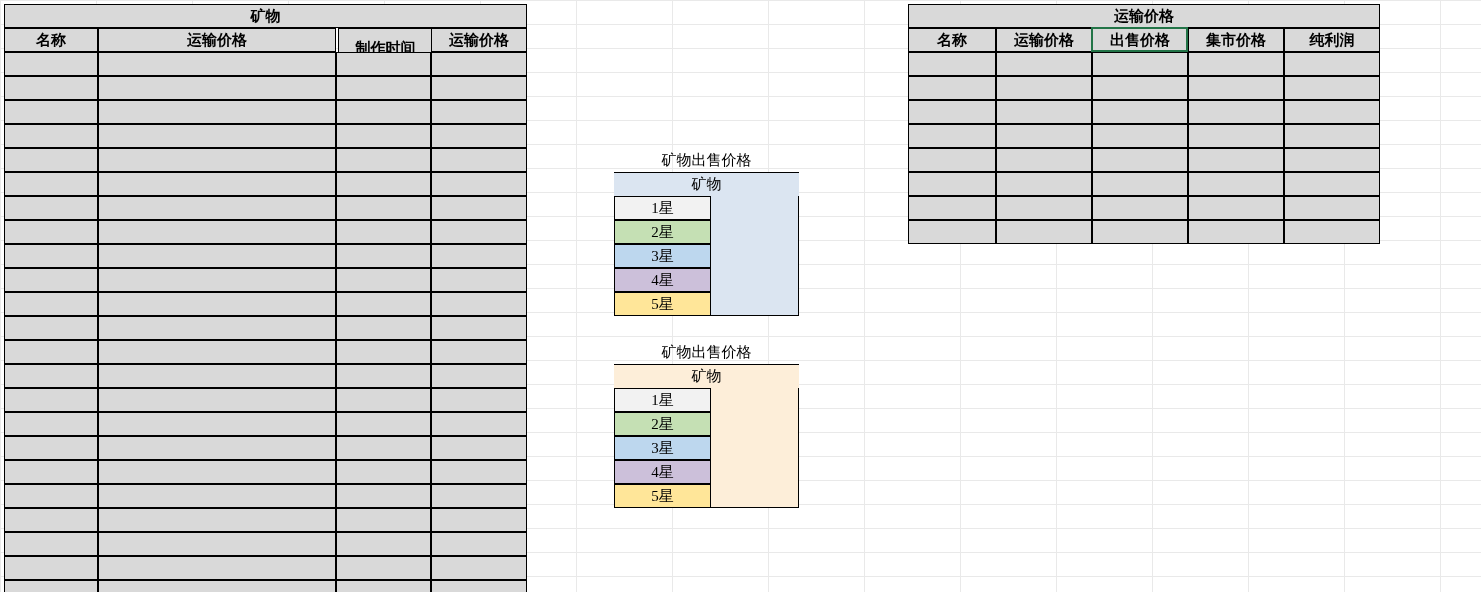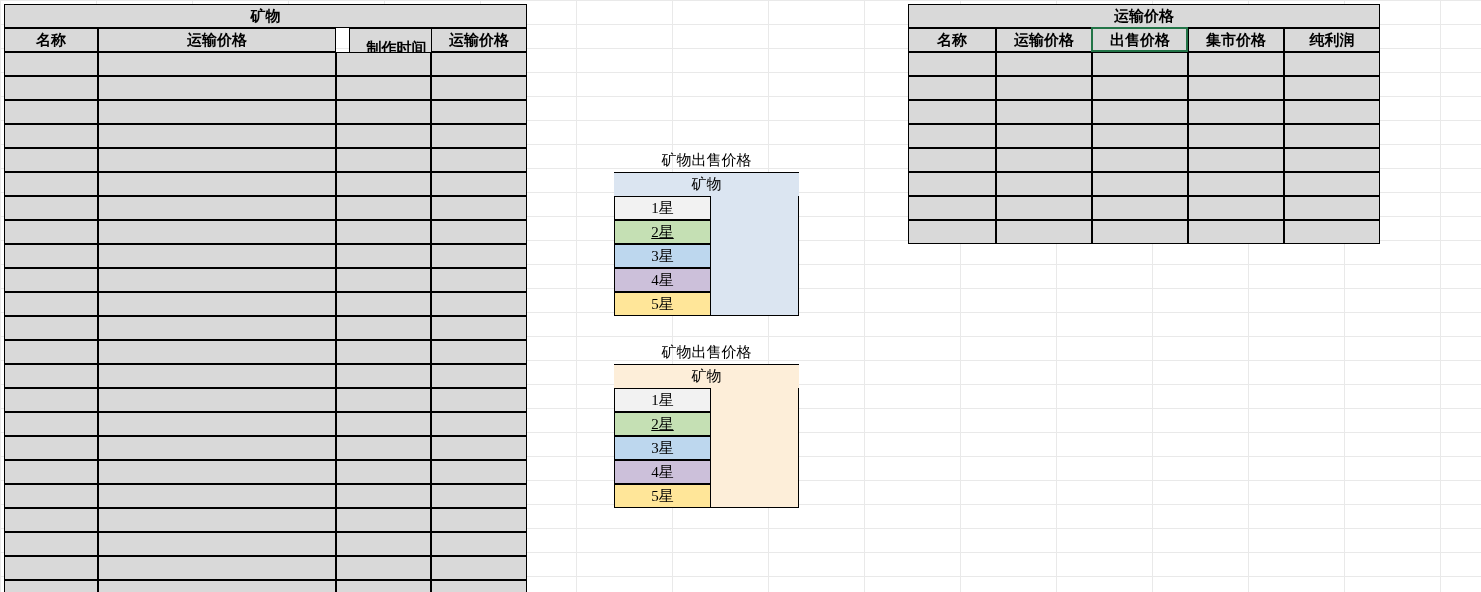--- a/index.html
+++ b/index.html
@@ -39,21 +39,21 @@
   .hdr { background: #d9d9d9; font-weight: bold; }
   .body { background: #d9d9d9; }
 
   .plain {
     position: absolute;
     display: flex; align-items: center; justify-content: center;
     white-space: nowrap;
   }
 
   .star1 { background: #f2f2f2; }
-  .star2 { background: #c5e0b4; text-decoration: underline; }
+  .star2 { background: #c5e0b4; }
   .star3 { background: #bdd7ee; }
   .star4 { background: #ccc0da; }
   .star5 { background: #ffe699; }
   .block-blue   { background: #dbe5f1; }
   .block-orange { background: #fdeed9; }
 
   .sel-cell {
     position: absolute;
     border: 2px solid #227447;
     pointer-events: none;
@@ -61,21 +61,21 @@
 </style>
 </head>
 <body>
 
 <div class="sheet">
   <div class="grid"></div>
   <div id="layer">
       <div class="cell hdr" style="left: 4px; top: 4px; width: 523px; height: 24px;">矿物</div>
       <div class="cell hdr" style="left: 4px; top: 28px; width: 94px; height: 24px;">名称</div>
       <div class="cell hdr" style="left: 98px; top: 28px; width: 238px; height: 24px;">运输价格</div>
-      <div class="cell hdr" style="left: 349px; top: 28px; width: 95px; height: 40px;">制作时间</div>
+      <div class="cell hdr" style="left: 338px; top: 28px; width: 95px; height: 40px;">制作时间</div>
       <div class="cell hdr" style="left: 431px; top: 28px; width: 96px; height: 24px;">运输价格</div>
       <div class="cell body" style="left: 4px; top: 52px; width: 94px; height: 24px;"></div>
       <div class="cell body" style="left: 98px; top: 52px; width: 238px; height: 24px;"></div>
       <div class="cell body" style="left: 336px; top: 52px; width: 95px; height: 24px;"></div>
       <div class="cell body" style="left: 431px; top: 52px; width: 96px; height: 24px;"></div>
       <div class="cell body" style="left: 4px; top: 76px; width: 94px; height: 24px;"></div>
       <div class="cell body" style="left: 98px; top: 76px; width: 238px; height: 24px;"></div>
       <div class="cell body" style="left: 336px; top: 76px; width: 95px; height: 24px;"></div>
       <div class="cell body" style="left: 431px; top: 76px; width: 96px; height: 24px;"></div>
       <div class="cell body" style="left: 4px; top: 100px; width: 94px; height: 24px;"></div>

